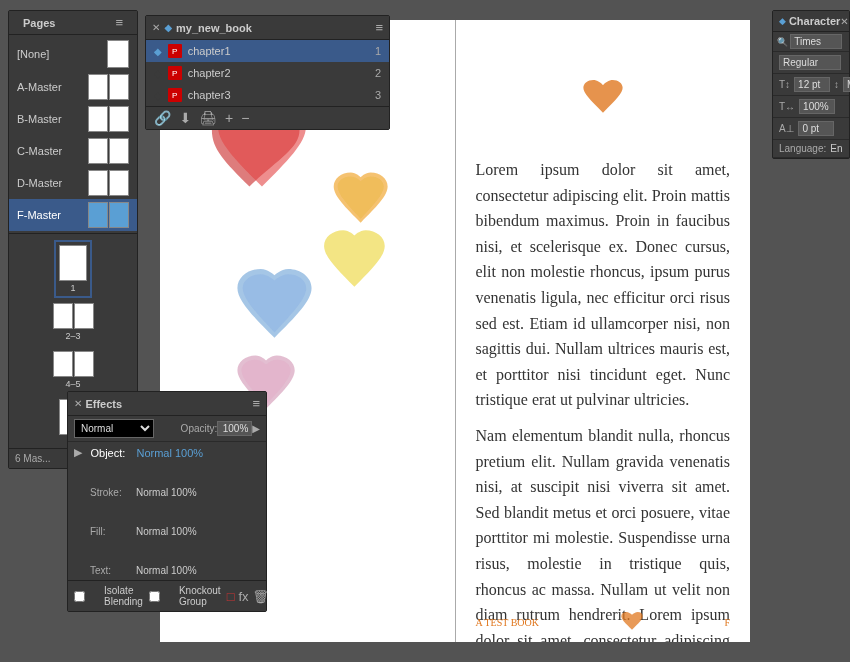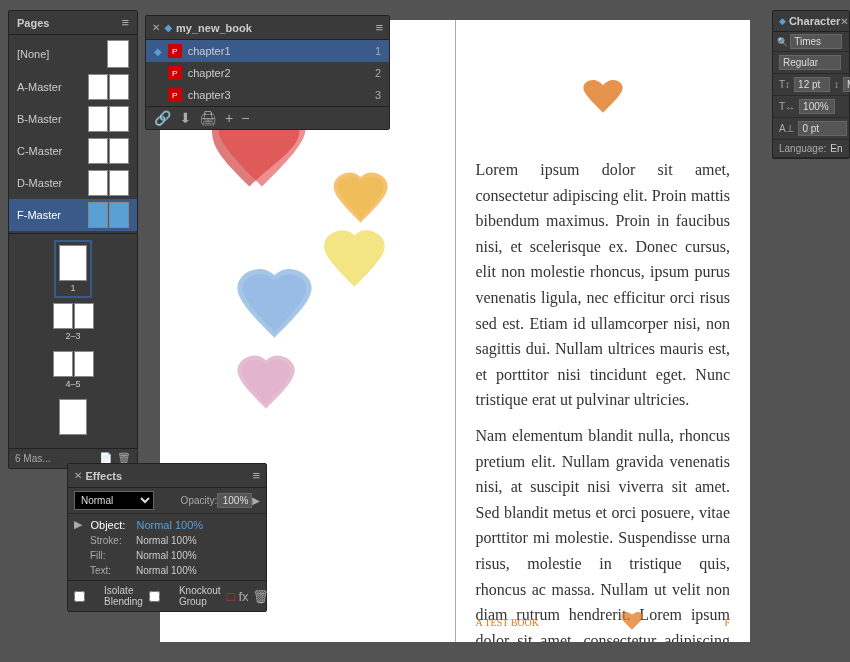--- a/index.html
+++ b/index.html
@@ -19,21 +19,21 @@
       position: absolute;
       top: 10px;
       left: 8px;
       width: 130px;
       background: #3a3a3a;
       border: 1px solid #222;
       border-radius: 2px;
     }
     .panel-header {
       background: #3a3a3a;
-      padding: 4px 8px;
+      padding: 4px 14px;
       display: flex;
       align-items: center;
       justify-content: space-between;
       border-bottom: 1px solid #222;
       font-size: 11px;
       font-weight: bold;
       color: #ccc;
     }
     .panel-header-left {
       display: flex;
@@ -347,20 +347,21 @@
       font-size: 11px;
     }
     .effects-obj-row.active .effects-obj-label { color: #fff; }
     .effects-obj-row.active .effects-obj-val { color: #5a9fd4; }
     .effects-subrow {
       display: flex;
       align-items: center;
       padding: 2px 16px;
       gap: 6px;
       font-size: 10px;
+      margin-top: 24px;
     }
     .effects-subrow-label {
       color: #aaa;
       width: 40px;
     }
     .effects-subrow-val { color: #ccc; }
     .effects-footer {
       display: flex;
       align-items: center;
       padding: 4px 6px;
@@ -627,21 +628,21 @@
     <input type="text" value="12 pt" style="background: rgb(85, 85, 85); border: 1px solid rgb(102, 102, 102); color: rgb(221, 221, 221); font-size: 10px; padding: 1px 3px; width: 36px; outline: none;">
     <span style="color:#aaa;font-size:10px;">↕</span>
     <input type="text" value="Metrics" style="background: rgb(85, 85, 85); border: 1px solid rgb(102, 102, 102); color: rgb(221, 221, 221); font-size: 10px; padding: 1px 3px; width: 36px; outline: none;">
   </div>
   <div class="char-row">
     <span style="color:#aaa;font-size:10px;">T↔</span>
     <input type="text" value="100%" style="background: rgb(85, 85, 85); border: 1px solid rgb(102, 102, 102); color: rgb(221, 221, 221); font-size: 10px; padding: 1px 3px; width: 36px; outline: none;">
   </div>
   <div class="char-row">
     <span style="color:#aaa;font-size:10px;">A⊥</span>
-    <input type="text" value="0 pt" style="background: rgb(85, 85, 85); border: 1px solid rgb(102, 102, 102); color: rgb(221, 221, 221); font-size: 10px; padding: 1px 3px; width: 49px; outline: none;">
+    <input type="text" value="0 pt" style="background: rgb(85, 85, 85); border: 1px solid rgb(102, 102, 102); color: rgb(221, 221, 221); font-size: 10px; padding: 1px 3px; width: 36px; outline: none;">
   </div>
   <div class="char-row">
     <span style="color:#aaa;font-size:10px;">Language:</span>
     <span style="color:#ccc;font-size:10px;">En</span>
   </div>
 </div>
 
 <div class="effects-panel">
   <div class="effects-header">
     <div style="display:flex;align-items:center;gap:3px;">

